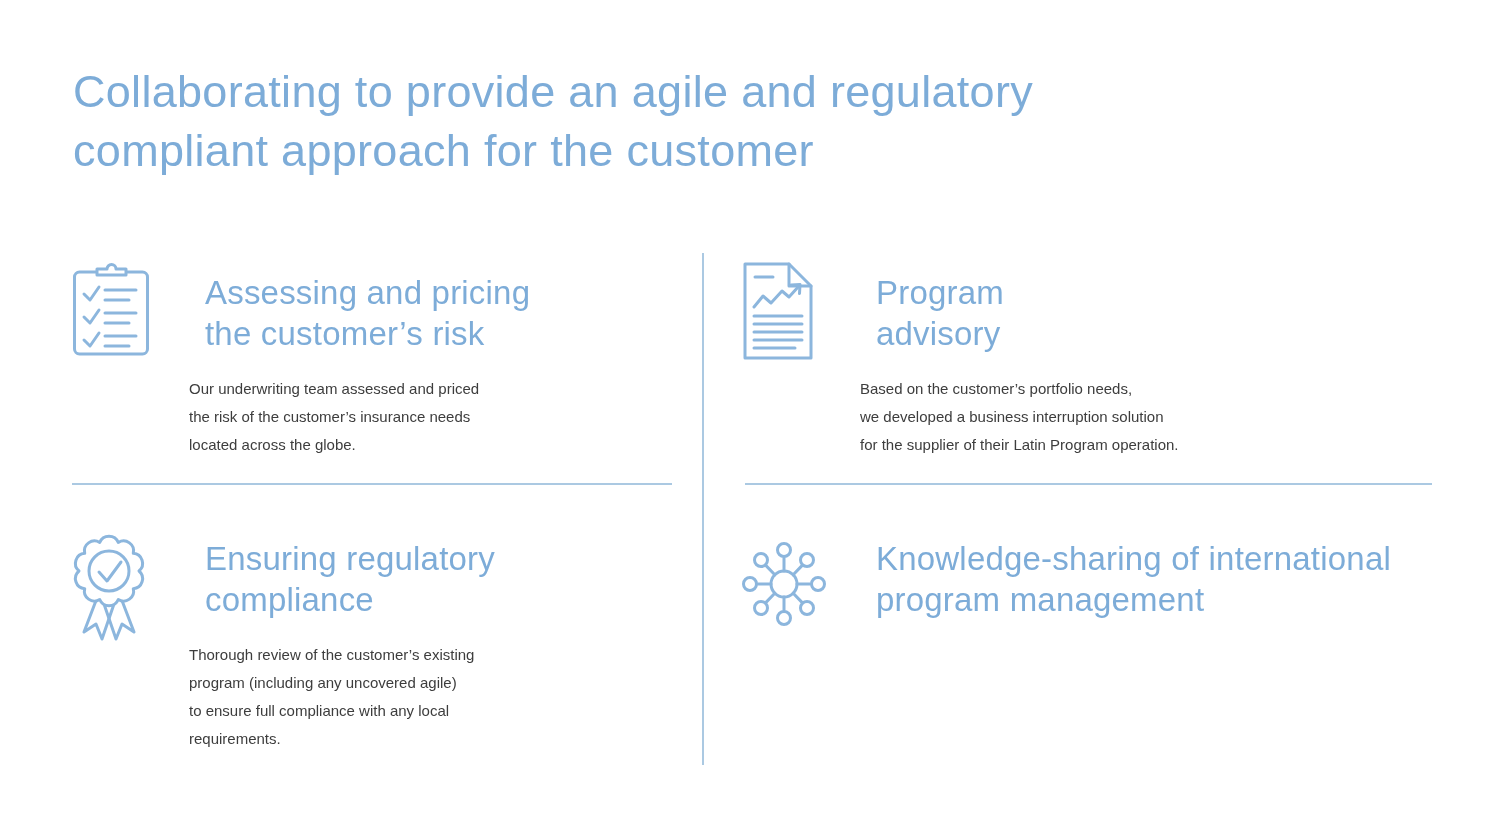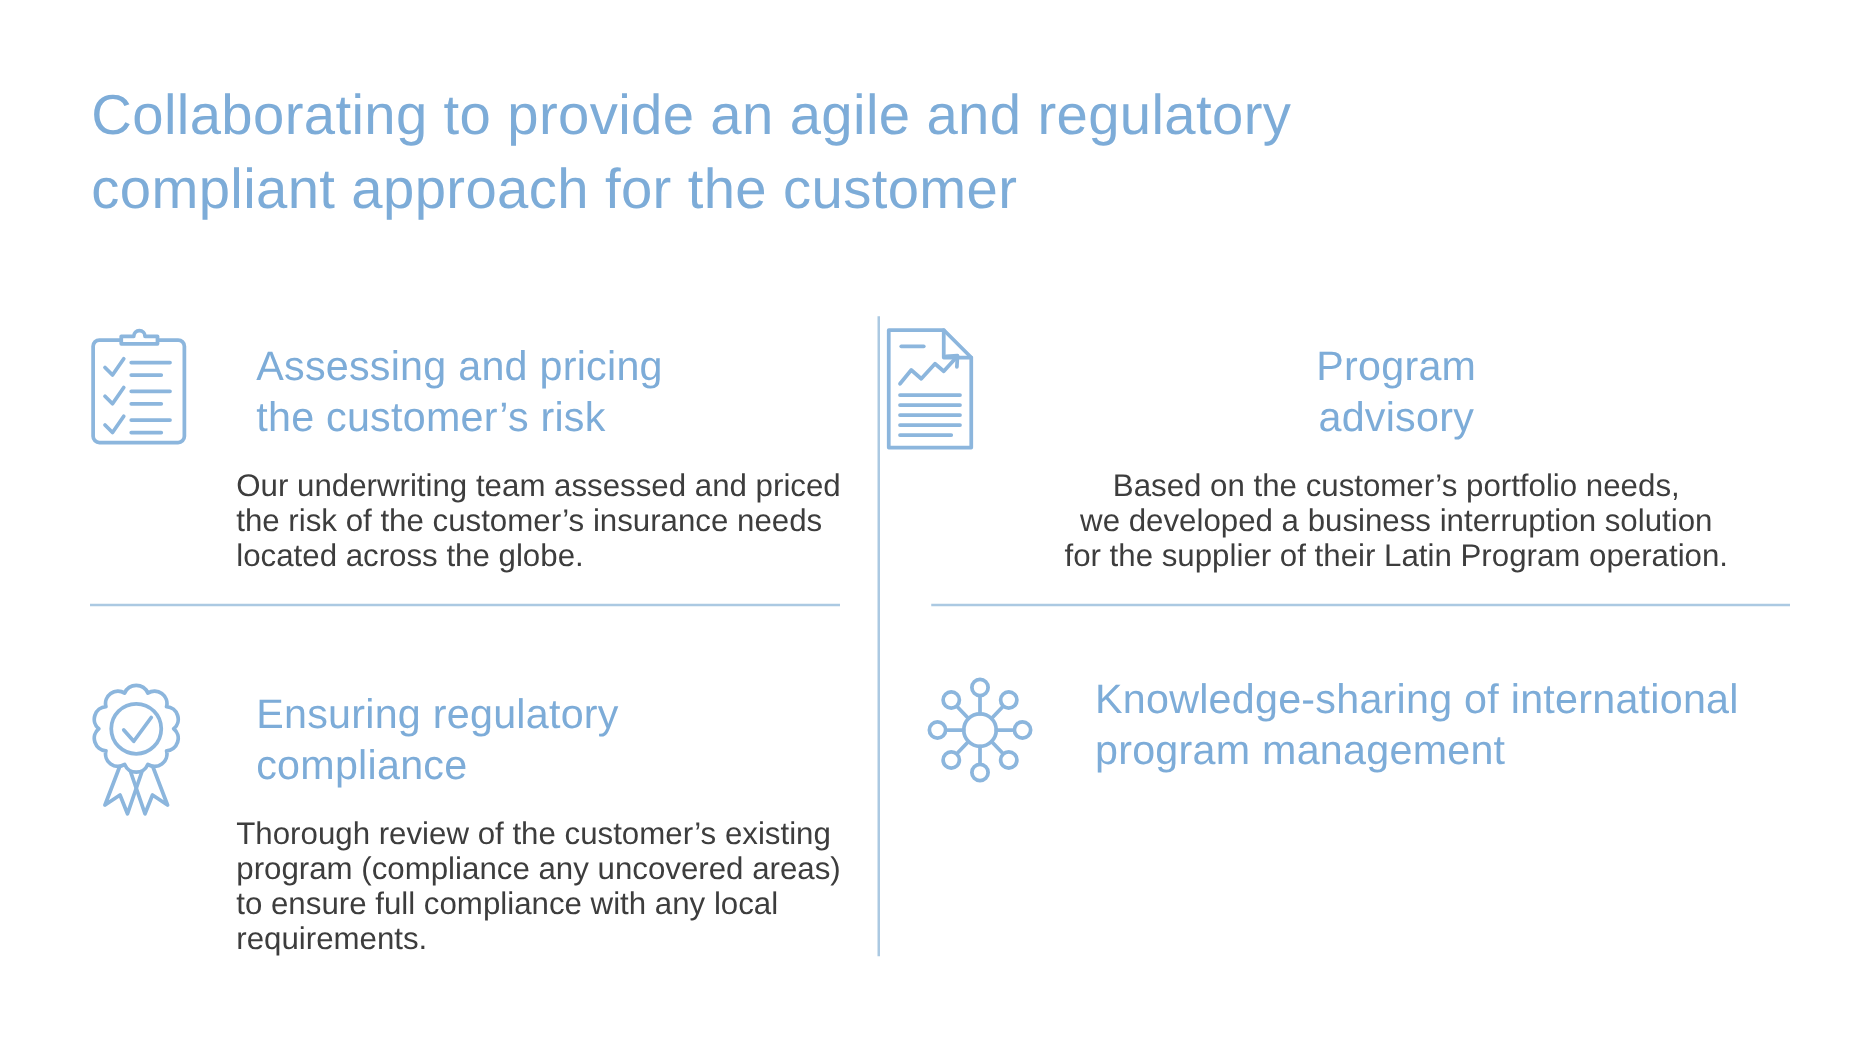--- a/index.html
+++ b/index.html
@@ -30,29 +30,29 @@
     margin: 16px;
     font-size: 33px;
     line-height: 41px;
     font-weight: 400;
     letter-spacing: 0.2px;
     color: #7dacd8;
     white-space: pre-line;
   }
   .card p {
     margin: 21px 0 0 0;
-    font-size: 25px;
+    font-size: 15px;
     line-height: 28px;
     font-weight: 400;
     color: #3d3d3d;
     white-space: pre-line;
   }
   #card-0 { left: 72px;  top: 256px; width: 610px; }
-  #card-1 { left: 708px; top: 256px; width: 700px; text-align: center; }
-  #card-2 { left: 70px;  top: 534px; width: 612px; }
+  #card-1 { left: 742px; top: 256px; width: 700px; }
+  #card-2 { left: 70px;  top: 522px; width: 612px; }
   #card-3 { left: 740px; top: 522px; width: 702px; align-items: center; }
   #card-0 .card-icon { width: 117px; padding-top: 5px; }
   #card-1 .card-icon { width: 118px; padding-top: 5px; }
   #card-2 .card-icon { width: 119px; padding-top: 3px; }
   #card-3 .card-icon { width: 120px; padding-top: 9px; }
   .hr {
     position: absolute;
     height: 2px;
     background: #abc9e2;
   }
@@ -125,21 +125,21 @@
         <path d="M51,73 L64,107 L52,99 L46,114 L34,79"></path>
         <path d="M69,46 A10,10 0 0 1 63.27,63.63 A10,10 0 0 1 48.27,74.53 A10,10 0 0 1 29.73,74.53 A10,10 0 0 1 14.73,63.63 A10,10 0 0 1 9,46 A10,10 0 0 1 14.73,28.37 A10,10 0 0 1 29.73,17.47 A10,10 0 0 1 48.27,17.47 A10,10 0 0 1 63.27,28.37 A10,10 0 0 1 69,46 Z" fill="#ffffff"></path>
         <circle cx="39" cy="46" r="20"></circle>
         <path d="M29,47 L37,56 L51,37"></path>
       </svg>
     </div>
     <div class="card-text">
       <h2>Ensuring regulatory
 compliance</h2>
       <p>Thorough review of the customer’s existing
-program (compliance any uncovered areas)
+program (including any uncovered agile)
 to ensure full compliance with any local
 requirements.</p>
     </div>
   </div>
 
   <div class="card" id="card-3">
     <div class="card-icon">
       <svg class="icon-svg" width="88" height="92" viewBox="0 0 88 92">
         <circle cx="44" cy="46" r="13"></circle>
         <circle cx="44" cy="12" r="6.5"></circle>  

